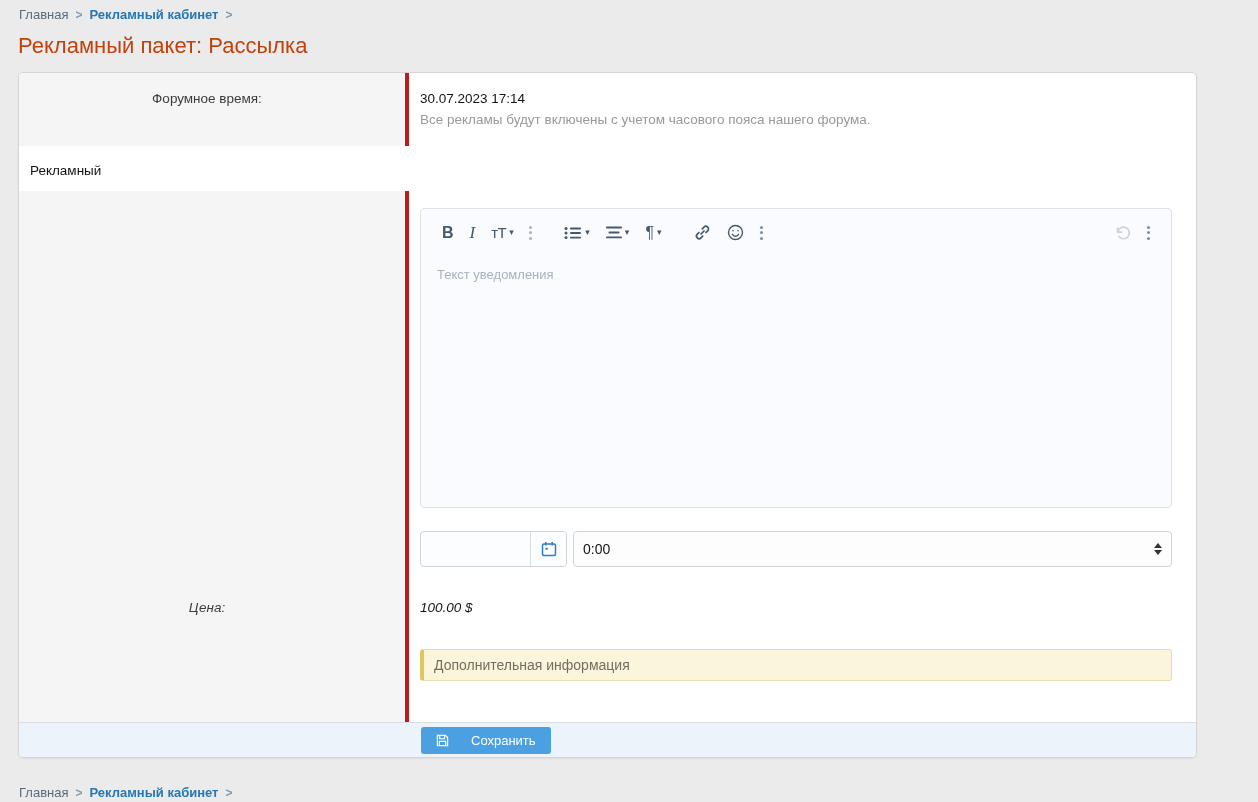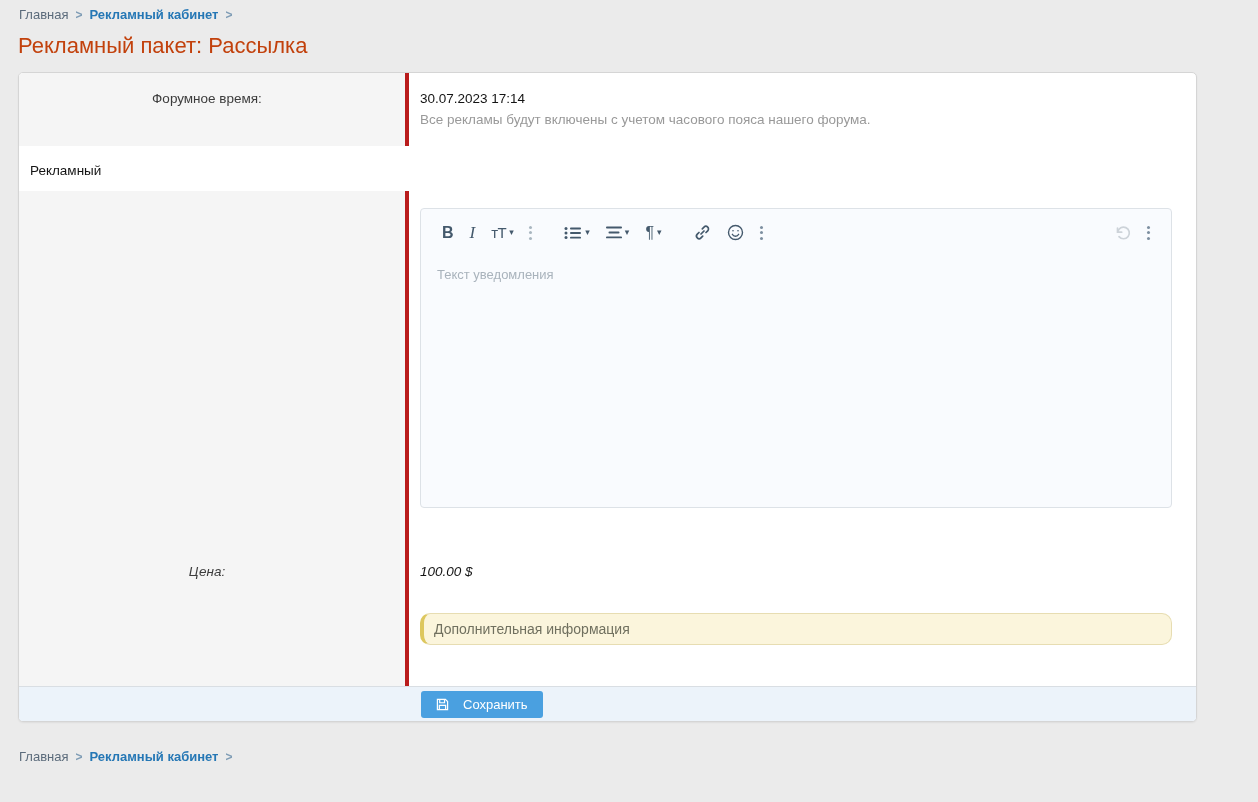--- a/index.html
+++ b/index.html
@@ -69,30 +69,30 @@
   .date-input { flex:1; min-width:0; border:none; outline:none; background:transparent; padding:0 8px; font-size:14px; font-family:"Liberation Sans", sans-serif; }
   .date-btn { width:36px; border:none; border-left:1px solid #d9dee3; background:#fbfdff; display:flex; align-items:center; justify-content:center; cursor:pointer; }
   .time-select { position:relative; flex:1; height:36px; border:1px solid #cfd4da; border-radius:4px; background:#fdfdfe; display:flex; align-items:center; padding:0 26px 0 9px; font-size:14px; color:#141414; cursor:pointer; }
   .sel-arrows { position:absolute; right:9px; top:50%; transform:translateY(-50%); display:flex; flex-direction:column; gap:2px; }
   .sel-arrows .up { width:0; height:0; border-left:4px solid transparent; border-right:4px solid transparent; border-bottom:5px solid #333; }
   .sel-arrows .down { width:0; height:0; border-left:4px solid transparent; border-right:4px solid transparent; border-top:5px solid #333; }
 
   
   .extra-input {
     width:100%; height:32px; border:1px solid #e7ddb2; border-left:4px solid #ddc75e;
-    border-radius:10px; background:#fbf5dc; padding:0 10px;
+    border-radius:3px; background:#fbf5dc; padding:0 10px;
     font-size:14px; color:#8b5cf6; outline:none; font-family:"Liberation Sans", sans-serif;
   }
   .extra-input::placeholder { color:#70705f; opacity:1; }
 
   
   .panel-footer { height:35px; background:#ecf3fa; border-top:1px solid #d9dee3; display:flex; align-items:center; padding-left:402px; }
   .save-btn {
     height:27px; background:#4aa0e0; border:none; border-radius:3px;
-    color:#fff; font-size:13px; display:inline-flex; align-items:center; gap:14px;
+    color:#fff; font-size:13px; display:inline-flex; align-items:center; gap:22px;
     padding:0 15px; cursor:pointer; font-family:"Liberation Sans", sans-serif;
   }
 </style>
 </head>
 <body>
 
 <nav class="breadcrumb">
   <a class="crumb-home">Главная</a>
   <span class="crumb-sep">&gt;</span>
   <a class="crumb-section">Рекламный кабинет</a>
@@ -208,20 +208,41 @@
               </span>
             </button>
         </div>
         <div class="ed-body">Текст уведомления</div>
       </div>
     </div>
   </div>
 
   <div class="row r4">
     <div class="lab"></div>
+    <div class="con">
+      <div class="inputs-row">
+        <div class="date-group">
+          <input class="date-input" type="text" value="" style="">
+          <button class="date-btn">
+            <svg width="16" height="16" viewBox="0 0 16 16" fill="none" stroke="#2e7cc2" stroke-width="1.5">
+                <rect x="1.5" y="3" width="13" height="11.5" rx="1.5"></rect>
+                <path d="M4.8 1 v3.4 M11.2 1 v3.4"></path>
+                <path d="M4.6 6.8 h2.2 v2 h-2.2 z" fill="#2e7cc2" stroke="none"></path>
+              </svg>
+          </button>
+        </div>
+        <div class="time-select">
+          <span>0:00</span>
+          <span class="sel-arrows">
+              <span class="up"></span>
+              <span class="down"></span>
+            </span>
+        </div>
+      </div>
+    </div>
   </div>
 
   <div class="row r5">
     <div class="lab">Цена:</div>
     <div class="con">100.00 $</div>
   </div>
 
   <div class="row r6">
     <div class="lab"></div>
     <div class="con">

